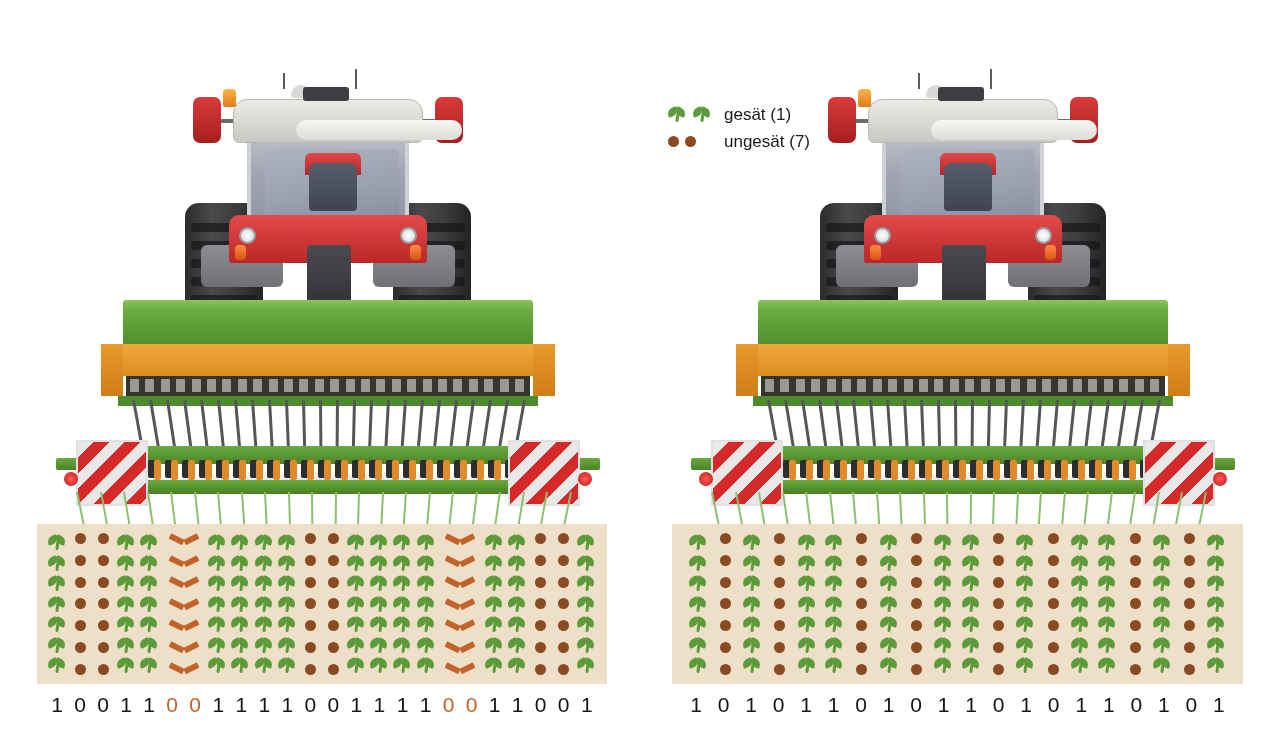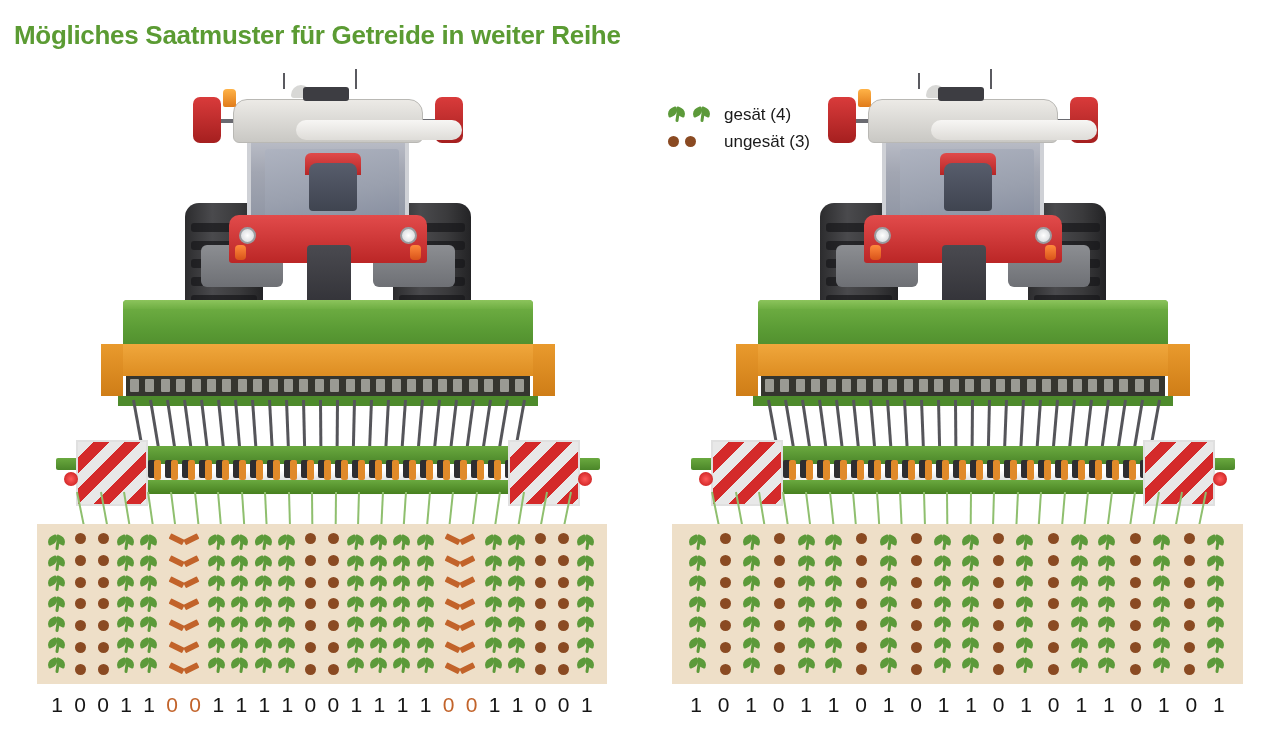--- a/index.html
+++ b/index.html
@@ -248,44 +248,43 @@
   .bits.left{ left:37px; width:570px; padding:0 10px; }
   .bits.right{ left:672px; width:571px; padding:0 14px; }
   .bit{ width:20px; text-align:center; }
   .bit.tramzero{ color:#C2632A; }
 </style>
 </head>
 <body>
 
 <div id="stage">
 
-  <div class="title">Mögliches Saatmuster für Getreide in weiter Reihe</div>
 
   <div class="legend">
     <div class="legend-row">
       <span class="legend-icons">
         <span class="seedling">
             <i class="lf"></i>
             <i class="rt"></i>
             <i class="st"></i>
           </span>
         <span class="seedling">
             <i class="lf"></i>
             <i class="rt"></i>
             <i class="st"></i>
           </span>
       </span>
-      <span class="legend-label">gesät (4)</span>
+      <span class="legend-label">gesät (1)</span>
     </div>
     <div class="legend-row">
       <span class="legend-icons">
         <span class="dot"></span>
           <span class="dot"></span>
       </span>
-      <span class="legend-label">ungesät (3)</span>
+      <span class="legend-label">ungesät (7)</span>
     </div>
   </div>
 
   <div class="machine left">
       <div class="mshadow"></div>
       <div class="tr">
         <div class="tr-ant"></div>
         <div class="tr-ant2"></div>
         <div class="tr-wheel l">
           <div class="tread" style="top: 20px;"></div>

